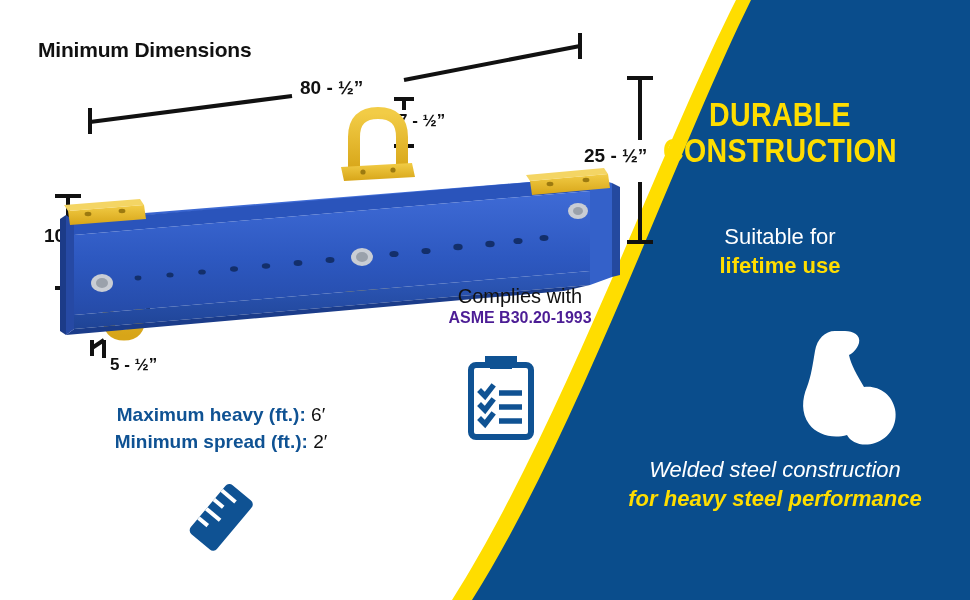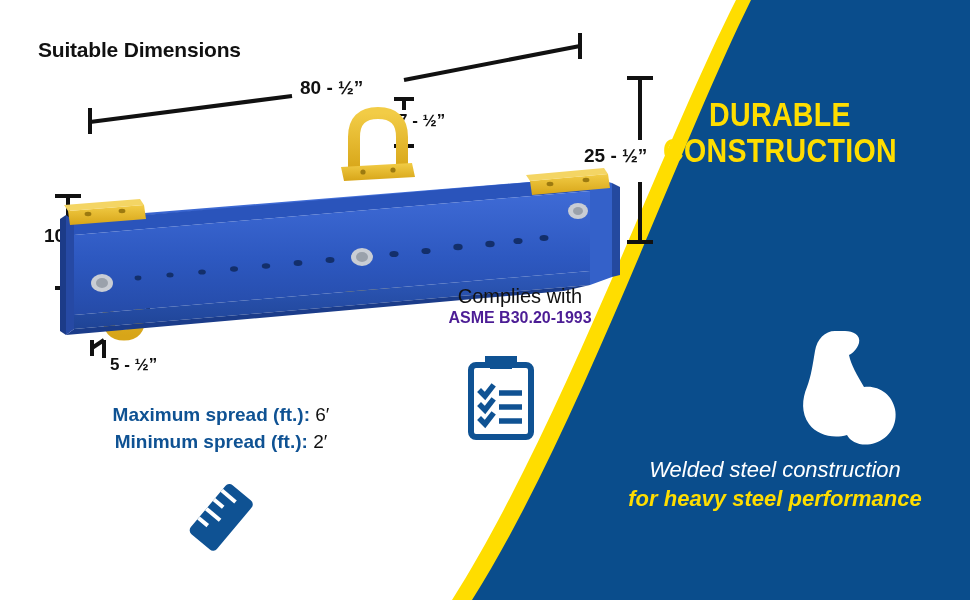--- a/index.html
+++ b/index.html
@@ -82,21 +82,21 @@
 </head>
 <body>
 
 <div id="stage">
 
   <svg class="panel-svg" viewBox="0 0 970 600">
     <path d="M 736 0 C 660 150, 560 430, 452 600 L 970 600 L 970 0 Z" fill="#FFDD00"></path>
     <path d="M 751 0 C 676 152, 578 432, 472 600 L 970 600 L 970 0 Z" fill="#0a4d8c"></path>
   </svg>
 
-  <div class="page-title">Suitable Dimensions</div>
+  <div class="page-title">Minimum Dimensions</div>
 
   <svg class="panel-svg" viewBox="0 0 970 600" style="pointer-events:none">
     <g stroke="#111111" stroke-width="4" fill="none" stroke-linecap="butt">
 
       <line x1="90" y1="122" x2="292" y2="96"></line>
       <line x1="404" y1="80" x2="580" y2="46"></line>
       <line x1="90" y1="108" x2="90" y2="134"></line>
       <line x1="580" y1="33" x2="580" y2="59"></line>
 
       <line x1="404" y1="99" x2="404" y2="110"></line>
@@ -245,21 +245,21 @@
     </g>
     <g stroke="#0f5293" stroke-width="5.5" stroke-linecap="butt">
       <line x1="33" y1="37" x2="56" y2="37"></line>
       <line x1="33" y1="51" x2="56" y2="51"></line>
       <line x1="33" y1="65" x2="56" y2="65"></line>
     </g>
   </svg>
 
   <div class="spread">
     <div class="spread-row">
-      <span>Maximum spread (ft.):</span>
+      <span>Maximum heavy (ft.):</span>
       <span class="val">6′</span>
     </div>
     <div class="spread-row">
       <span>Minimum spread (ft.):</span>
       <span class="val">2′</span>
     </div>
   </div>
 
   <svg class="ruler-icon" viewBox="0 0 72 76">
     <g transform="rotate(40 36 38)">
@@ -271,20 +271,24 @@
         <line x1="18" y1="53" x2="30" y2="53"></line>
       </g>
     </g>
   </svg>
 
   <div class="rp-heading">
     <div>DURABLE</div>
     <div>CONSTRUCTION</div>
   </div>
 
+  <div class="rp-sub1">
+    <span class="w">Suitable for</span>
+    <span class="y">lifetime use</span>
+  </div>
 
   <svg class="muscle-icon" viewBox="0 0 112 122">
     <path d="M 40 6
              C 30 6, 22 14, 20 26
              C 18 38, 16 52, 12 62
              C 7 74, 6 88, 14 99
              C 22 110, 38 114, 52 110
              C 56 118, 68 122, 80 118
              C 95 113, 103 99, 100 84
              C 97 69, 83 60, 69 62

